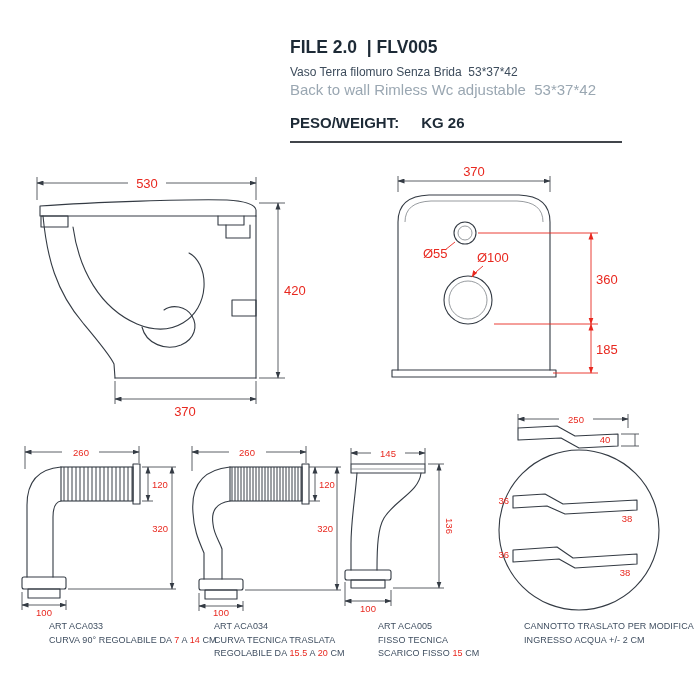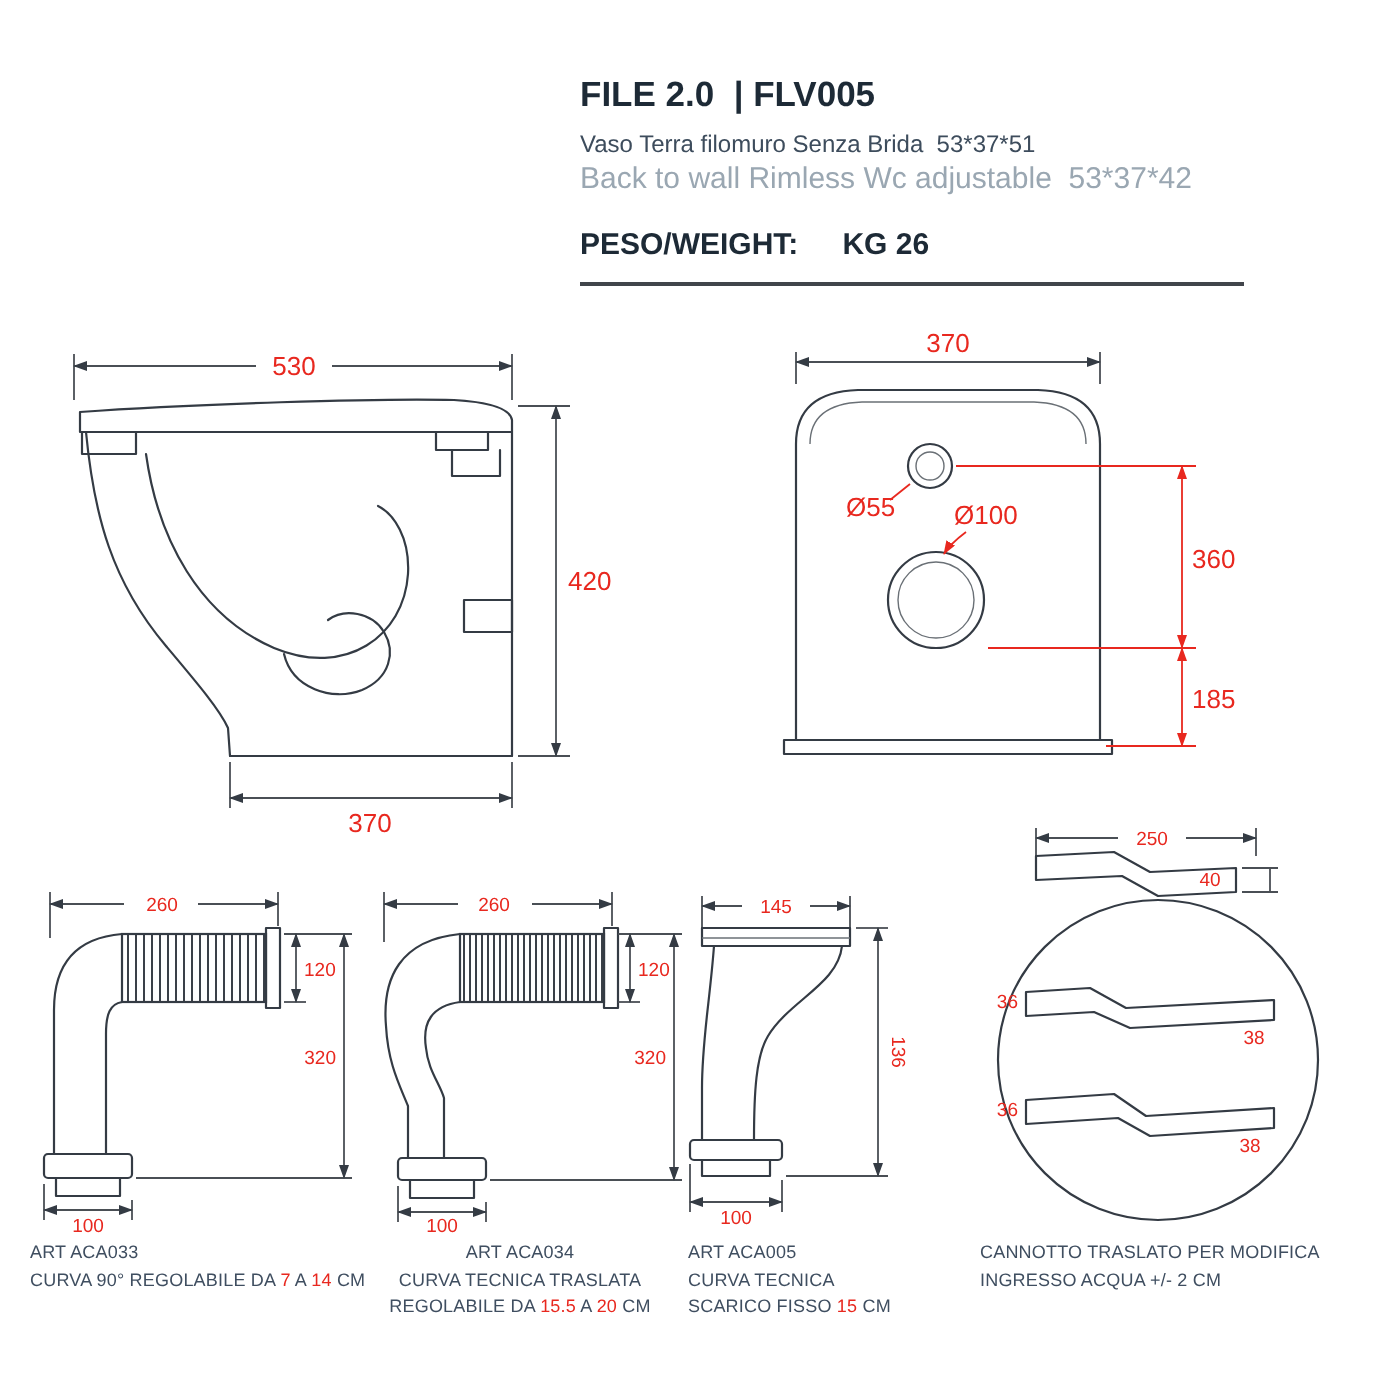--- a/index.html
+++ b/index.html
@@ -18,21 +18,21 @@
   
   svg text { font-family:"Liberation Sans", sans-serif; }
   .ln   { stroke:#343b44; stroke-width:1.1; fill:none; stroke-linejoin:round; stroke-linecap:round; }
   .thin { stroke:#6a7076; stroke-width:0.7; fill:none; }
   .fillshape { stroke:#343b44; stroke-width:1.1; }
   .dim  { stroke:#4a4f55; stroke-width:0.9; fill:none; }
   .dimr { stroke:#e8281f; stroke-width:0.9; fill:none; }
   .dtxt    { fill:#e8281f; font-size:13px; }
   .dtxt-sm { fill:#e8281f; font-size:9.5px; }
   
-  .caption { position:absolute; font-size:9px; line-height:1.5; color:#3f4e60; letter-spacing:0.1px; }
+  .caption { position:absolute; font-size:9px; line-height:1.5; color:#3f4e60; letter-spacing:0.1px;margin-left:34px; }
   .cap-art { }
   .caption .red { color:#e8281f; }
 </style>
 </head>
 <body>
 
 <div id="page">
 
   <svg width="0" height="0" style="position:absolute">
     <defs>
@@ -52,21 +52,21 @@
         <line x1="1" y1="0" x2="1" y2="6" stroke="#3a4048" stroke-width="1"></line>
       </pattern>
       <pattern id="ribs2" width="3" height="6" patternUnits="userSpaceOnUse">
         <line x1="1" y1="0" x2="1" y2="6" stroke="#3a4048" stroke-width="1"></line>
       </pattern>
     </defs>
   </svg>
 
   <header class="abs" style="left:290px; top:13px; width:332px;">
     <div class="title">FILE 2.0  | FLV005</div>
-    <div class="sub-it">Vaso Terra filomuro Senza Brida  53*37*51</div>
+    <div class="sub-it">Vaso Terra filomuro Senza Brida  53*37*42</div>
     <div class="sub-en">Back to wall Rimless Wc adjustable  53*37*42</div>
     <div class="weight-row">
       <span>PESO/WEIGHT:</span><span class="weight-value">KG 26</span>
     </div>
     <div class="divider"></div>
   </header>
 
   <svg class="abs" style="left:25px; top:158px;" width="300" height="265" viewBox="0 0 300 265">
 
     <g>
@@ -266,29 +266,29 @@
       <text class="dtxt-sm" x="22" y="148" text-anchor="end">36</text>
       <text class="dtxt-sm" x="138" y="166" text-anchor="middle">38</text>
     </g>
   </svg>
 
   <div class="caption" style="left:15px; top:620px; width:172px;">
     <div class="cap-art">ART ACA033</div>
     <div><span>CURVA 90° REGOLABILE DA </span><span class="red">7</span><span> A </span><span class="red">14</span><span> CM</span></div>
   </div>
 
-  <div class="caption" style="left:180px; top:620px; width:160px;text-align:center;">
+  <div class="caption" style="left:180px; top:620px; width:160px;">
     <div class="cap-art">ART ACA034</div>
     <div>CURVA TECNICA TRASLATA</div>
     <div><span>REGOLABILE DA </span><span class="red">15.5</span><span> A </span><span class="red">20</span><span> CM</span></div>
   </div>
 
   <div class="caption" style="left:344px; top:620px; width:140px;">
     <div class="cap-art">ART ACA005</div>
-    <div>CURVA TECNICA</div>
+    <div>FISSO TECNICA</div>
     <div><span>SCARICO FISSO </span><span class="red">15</span><span> CM</span></div>
   </div>
 
   <div class="caption" style="left:490px; top:620px; width:200px;">
     <div>CANNOTTO TRASLATO PER MODIFICA</div>
     <div>INGRESSO ACQUA +/- 2 CM</div>
   </div>
 
 </div>
 

